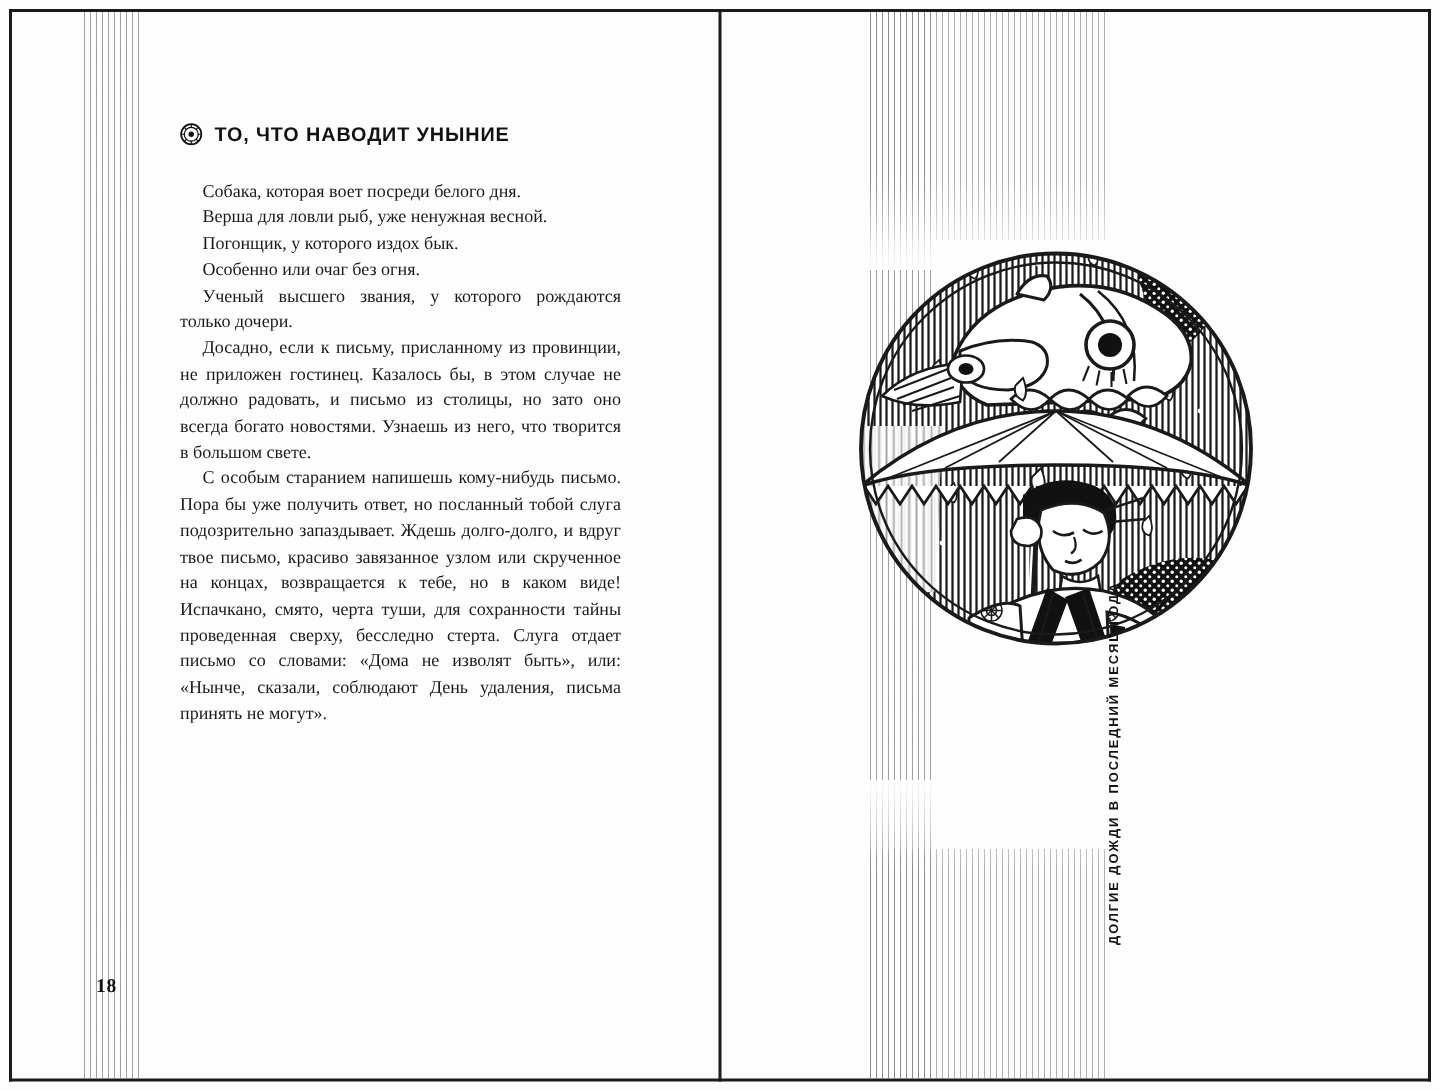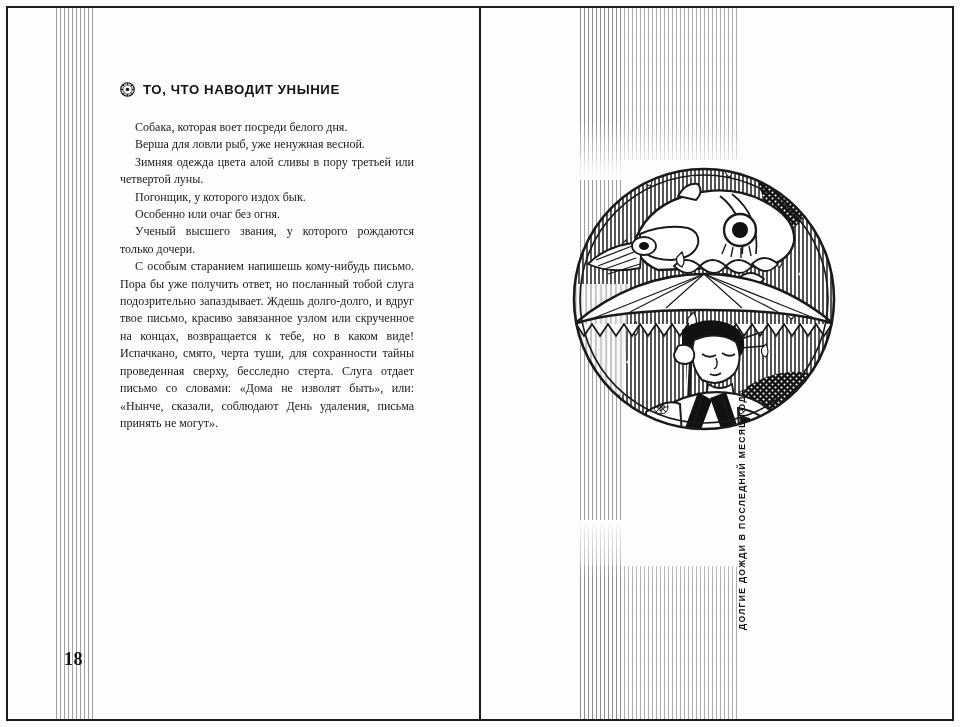--- a/index.html
+++ b/index.html
@@ -48,21 +48,21 @@
     margin:0;
     font-family:"Liberation Serif",serif;
     font-size:12px;line-height:17.4px;color:#1a1a1a;
     text-align:justify;text-indent:15px;
     -webkit-hyphens:auto;hyphens:auto;
   }
 
   .page-number{
     position:absolute;left:56px;top:641px;
     font-family:"Liberation Serif",serif;font-weight:bold;
-    font-size:18px;color:#111;letter-spacing:.5px;
+    font-size:13px;color:#111;letter-spacing:.5px;
   }
 
   
   .page-right{position:absolute;left:482px;top:8px;width:470px;height:711px;}
   .illus-wrap{position:absolute;left:88px;top:126px;width:268px;height:330px;}
   .caption-vert{
     position:absolute;left:735px;top:470px;
     writing-mode:vertical-rl;transform:rotate(180deg);
     font-family:"Liberation Sans",sans-serif;
     font-weight:bold;font-size:8.6px;letter-spacing:1.3px;
@@ -109,24 +109,24 @@
               <line x1="5.9" y1="14.1" x2="3.8" y2="16.2"></line>
             </g>
           </svg>
         </span>
         <span class="heading-text">ТО, ЧТО НАВОДИТ УНЫНИЕ</span>
       </div>
 
       <div class="body-text">
         <p>Собака, которая воет посреди белого дня.</p>
         <p>Верша для ловли рыб, уже ненужная весной.</p>
-        <p>Зимняя одежда цвета алой сливы в пору третьей или четвертой луны.</p>
         <p>Погонщик, у которого издох бык.</p>
         <p>Особенно или очаг без огня.</p>
         <p>Ученый высшего звания, у которого рождаются только дочери.</p>
+        <p>Досадно, если к письму, присланному из провинции, не приложен гостинец. Казалось бы, в этом случае не должно радовать, и письмо из столицы, но зато оно всегда богато новостями. Узнаешь из него, что творится в большом свете.</p>
         <p>С особым старанием напишешь кому-нибудь письмо. Пора бы уже получить ответ, но посланный тобой слуга подозрительно запаздывает. Ждешь долго-долго, и вдруг твое письмо, красиво завязанное узлом или скрученное на концах, возвращается к тебе, но в каком виде! Испачкано, смято, черта туши, для сохранности тайны проведенная сверху, бесследно стерта. Слуга отдает письмо со словами: «Дома не изволят быть», или: «Нынче, сказали, соблюдают День удаления, письма принять не могут».</p>
       </div>
     </div>
 
     <div class="page-number">18</div>
   </div>
 
   <div class="page-right">
 
     <div class="illus-wrap">

